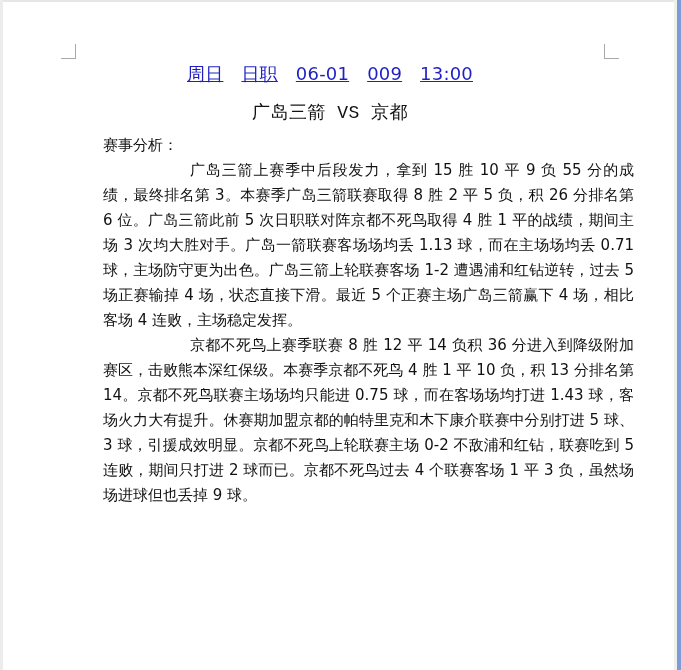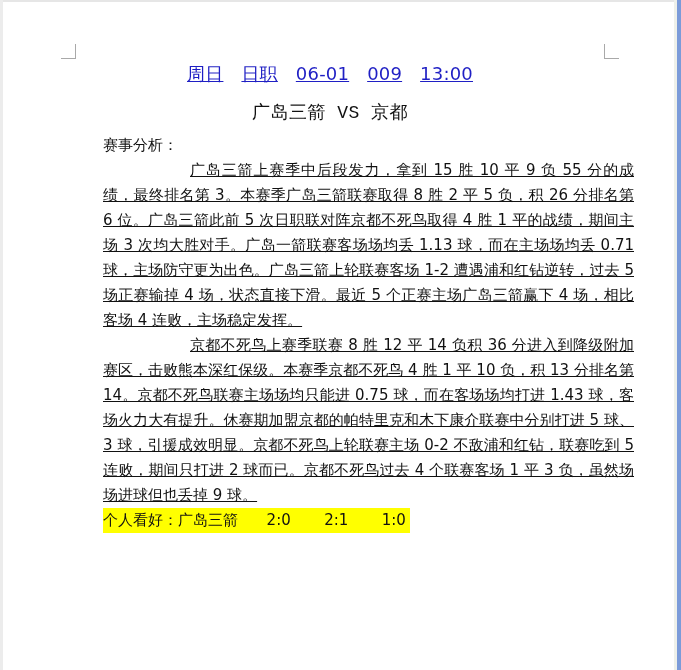--- a/index.html
+++ b/index.html
@@ -78,21 +78,21 @@
     position: absolute;
     left: 75px; top: 133px;
     width: 531px;
     font-size: 15px;
     line-height: 25px;
     color: #111111;
     text-align: justify;
     margin-left: 28px;
   }
   .analysis p { margin: 0; }
-  .indent { text-indent: 87px; text-decoration: underline; }
+  .indent { text-indent: 87px; }
   .pick {
     display: inline-block;
     background: #ffff00;
     padding-right: 4px;
     white-space: pre;
   }
 </style>
 </head>
 <body>
 
@@ -105,14 +105,13 @@
 <div class="corner corner-tr"></div>
 
 <div class="header-line"><span>周日</span><span>日职</span><span>06-01</span><span>009</span><span>13:00</span></div>
 
 <div class="match-title">广岛三箭 VS 京都</div>
 
 <div class="analysis">
   <p>赛事分析：</p>
   <p class="indent">广岛三箭上赛季中后段发力，拿到 15 胜 10 平 9 负 55 分的成绩，最终排名第 3。本赛季广岛三箭联赛取得 8 胜 2 平 5 负，积 26 分排名第 6 位。广岛三箭此前 5 次日职联对阵京都不死鸟取得 4 胜 1 平的战绩，期间主场 3 次均大胜对手。广岛一箭联赛客场场均丢 1.13 球，而在主场场均丢 0.71 球，主场防守更为出色。广岛三箭上轮联赛客场 1-2 遭遇浦和红钻逆转，过去 5 场正赛输掉 4 场，状态直接下滑。最近 5 个正赛主场广岛三箭赢下 4 场，相比客场 4 连败，主场稳定发挥。</p>
   <p class="indent">京都不死鸟上赛季联赛 8 胜 12 平 14 负积 36 分进入到降级附加赛区，击败熊本深红保级。本赛季京都不死鸟 4 胜 1 平 10 负，积 13 分排名第 14。京都不死鸟联赛主场场均只能进 0.75 球，而在客场场均打进 1.43 球，客场火力大有提升。休赛期加盟京都的帕特里克和木下康介联赛中分别打进 5 球、3 球，引援成效明显。京都不死鸟上轮联赛主场 0-2 不敌浦和红钻，联赛吃到 5 连败，期间只打进 2 球而已。京都不死鸟过去 4 个联赛客场 1 平 3 负，虽然场场进球但也丢掉 9 球。</p>
-  <p><span class="pick"><span>个人看好：</span><span>广岛三箭</span>      <span>2:0</span>       <span>2:1</span>       <span>1:0</span></span></p>
 </div>
 
 </body></html>

